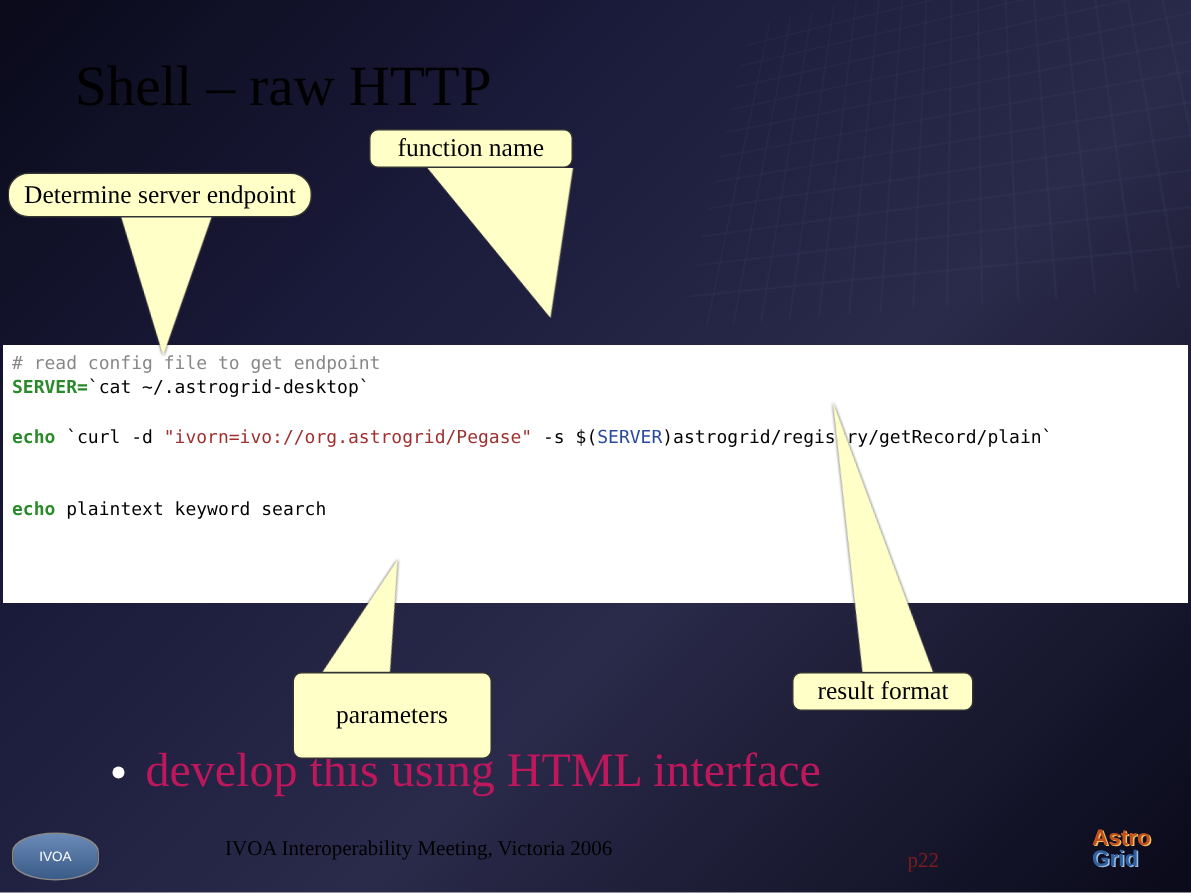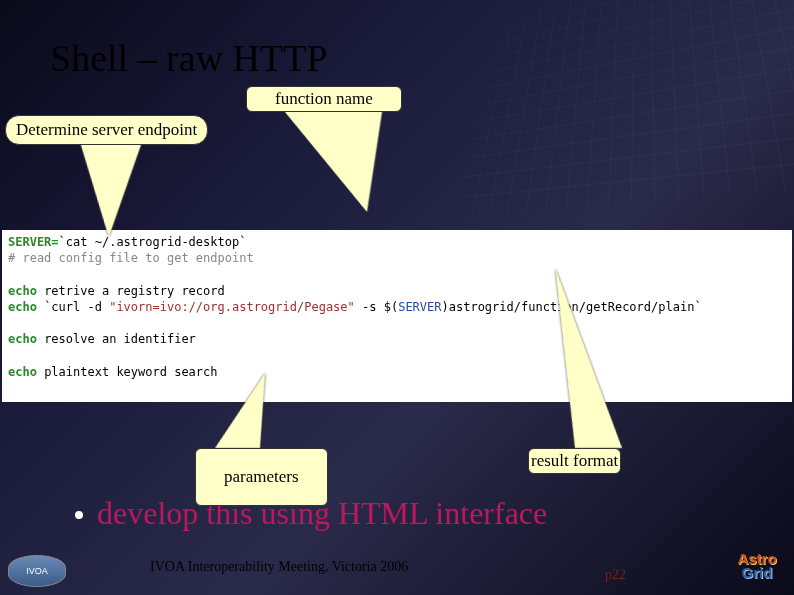--- a/index.html
+++ b/index.html
@@ -32,21 +32,21 @@
       font-size: 38px;
       color: #000;
       font-weight: normal;
       margin-top: 16px;
     }
     .callout {
       position: absolute;
       background: #ffffc8;
       border: 1px solid #333;
       border-radius: 6px;
-      padding: 2px 28px;
+      padding: 2px 18px;
       font-size: 17px;
       color: #000;
       z-index: 10;
       white-space: nowrap;
     }
     .pointer {
       position: absolute;
       width: 0;
       height: 0;
       z-index: 5;
@@ -81,21 +81,21 @@
       bottom: 147px;
       left: 215px;
       border-left: 30px solid transparent;
       border-right: 15px solid transparent;
       border-bottom: 75px solid #ffffc8;
       transform: skewX(-15deg);
       transform-origin: bottom left;
       filter: drop-shadow(0 0 1px #333);
     }
     
-    .co-res { top: 448px; left: 528px; padding: 2px 2px; }
+    .co-res { top: 448px; left: 528px; padding: 2px 16px; }
     .ptr-res {
       bottom: 147px;
       left: 575px;
       border-left: 12px solid transparent;
       border-right: 35px solid transparent;
       border-bottom: 180px solid #ffffc8;
       transform: skewX(10deg);
       transform-origin: bottom left;
       filter: drop-shadow(0 0 1px #333);
     }
@@ -166,21 +166,20 @@
       font-family: sans-serif;
     }
     .logo-right {
       position: absolute;
       bottom: 8px;
       right: 8px;
       width: 58px;
       height: 42px;
       display: flex;
       flex-direction: column;
-      align-items: center;
       justify-content: center;
       font-family: "Comic Sans MS", cursive, sans-serif;
       font-size: 15px;
       line-height: 0.95;
       font-weight: bold;
       color: #c05020;
       text-shadow: 1px 1px 0 #f0c060;
     }
     .logo-right .g2 { color: #3060a0; text-shadow: 1px 1px 0 #a0c0e0; }
   </style>
@@ -195,27 +194,25 @@
 <div class="pointer ptr-ep"></div>
 <div class="callout co-ep">Determine server endpoint</div>
 
 <div class="pointer ptr-param"></div>
 <div class="callout co-param">parameters</div>
 
 <div class="pointer ptr-res"></div>
 <div class="callout co-res">result format</div>
 
 <div class="code-block">
+  <div class="code-line"><span class="c-comment"># read config file to get endpoint</span></div>
   <div class="code-line"><span class="c-cmd">SERVER=</span><span>`cat ~/.astrogrid-desktop`</span></div>
-  <div class="code-line"><span class="c-comment"># read config file to get endpoint</span></div>
   <div class="code-line">&nbsp;</div>
-  <div class="code-line"><span class="c-cmd">echo</span><span> retrive a registry record</span></div>
-  <div class="code-line"><span class="c-cmd">echo</span><span> `curl -d </span><span class="c-str">"ivorn=ivo://org.astrogrid/Pegase"</span><span> -s $(</span><span class="c-var">SERVER</span><span>)astrogrid/function/getRecord/plain`</span></div>
+  <div class="code-line"><span class="c-cmd">echo</span><span> `curl -d </span><span class="c-str">"ivorn=ivo://org.astrogrid/Pegase"</span><span> -s $(</span><span class="c-var">SERVER</span><span>)astrogrid/registry/getRecord/plain`</span></div>
   <div class="code-line">&nbsp;</div>
-  <div class="code-line"><span class="c-cmd">echo</span><span> resolve an identifier</span></div>
   <div class="code-line">&nbsp;</div>
   <div class="code-line"><span class="c-cmd">echo</span><span> plaintext keyword search</span></div>
 
 </div>
 
 <div class="bullet-line">
   <span class="bullet-dot"></span><span>develop this using HTML interface</span>
 </div>
 
 <div class="footer-left">IVOA Interoperability Meeting, Victoria 2006</div>

